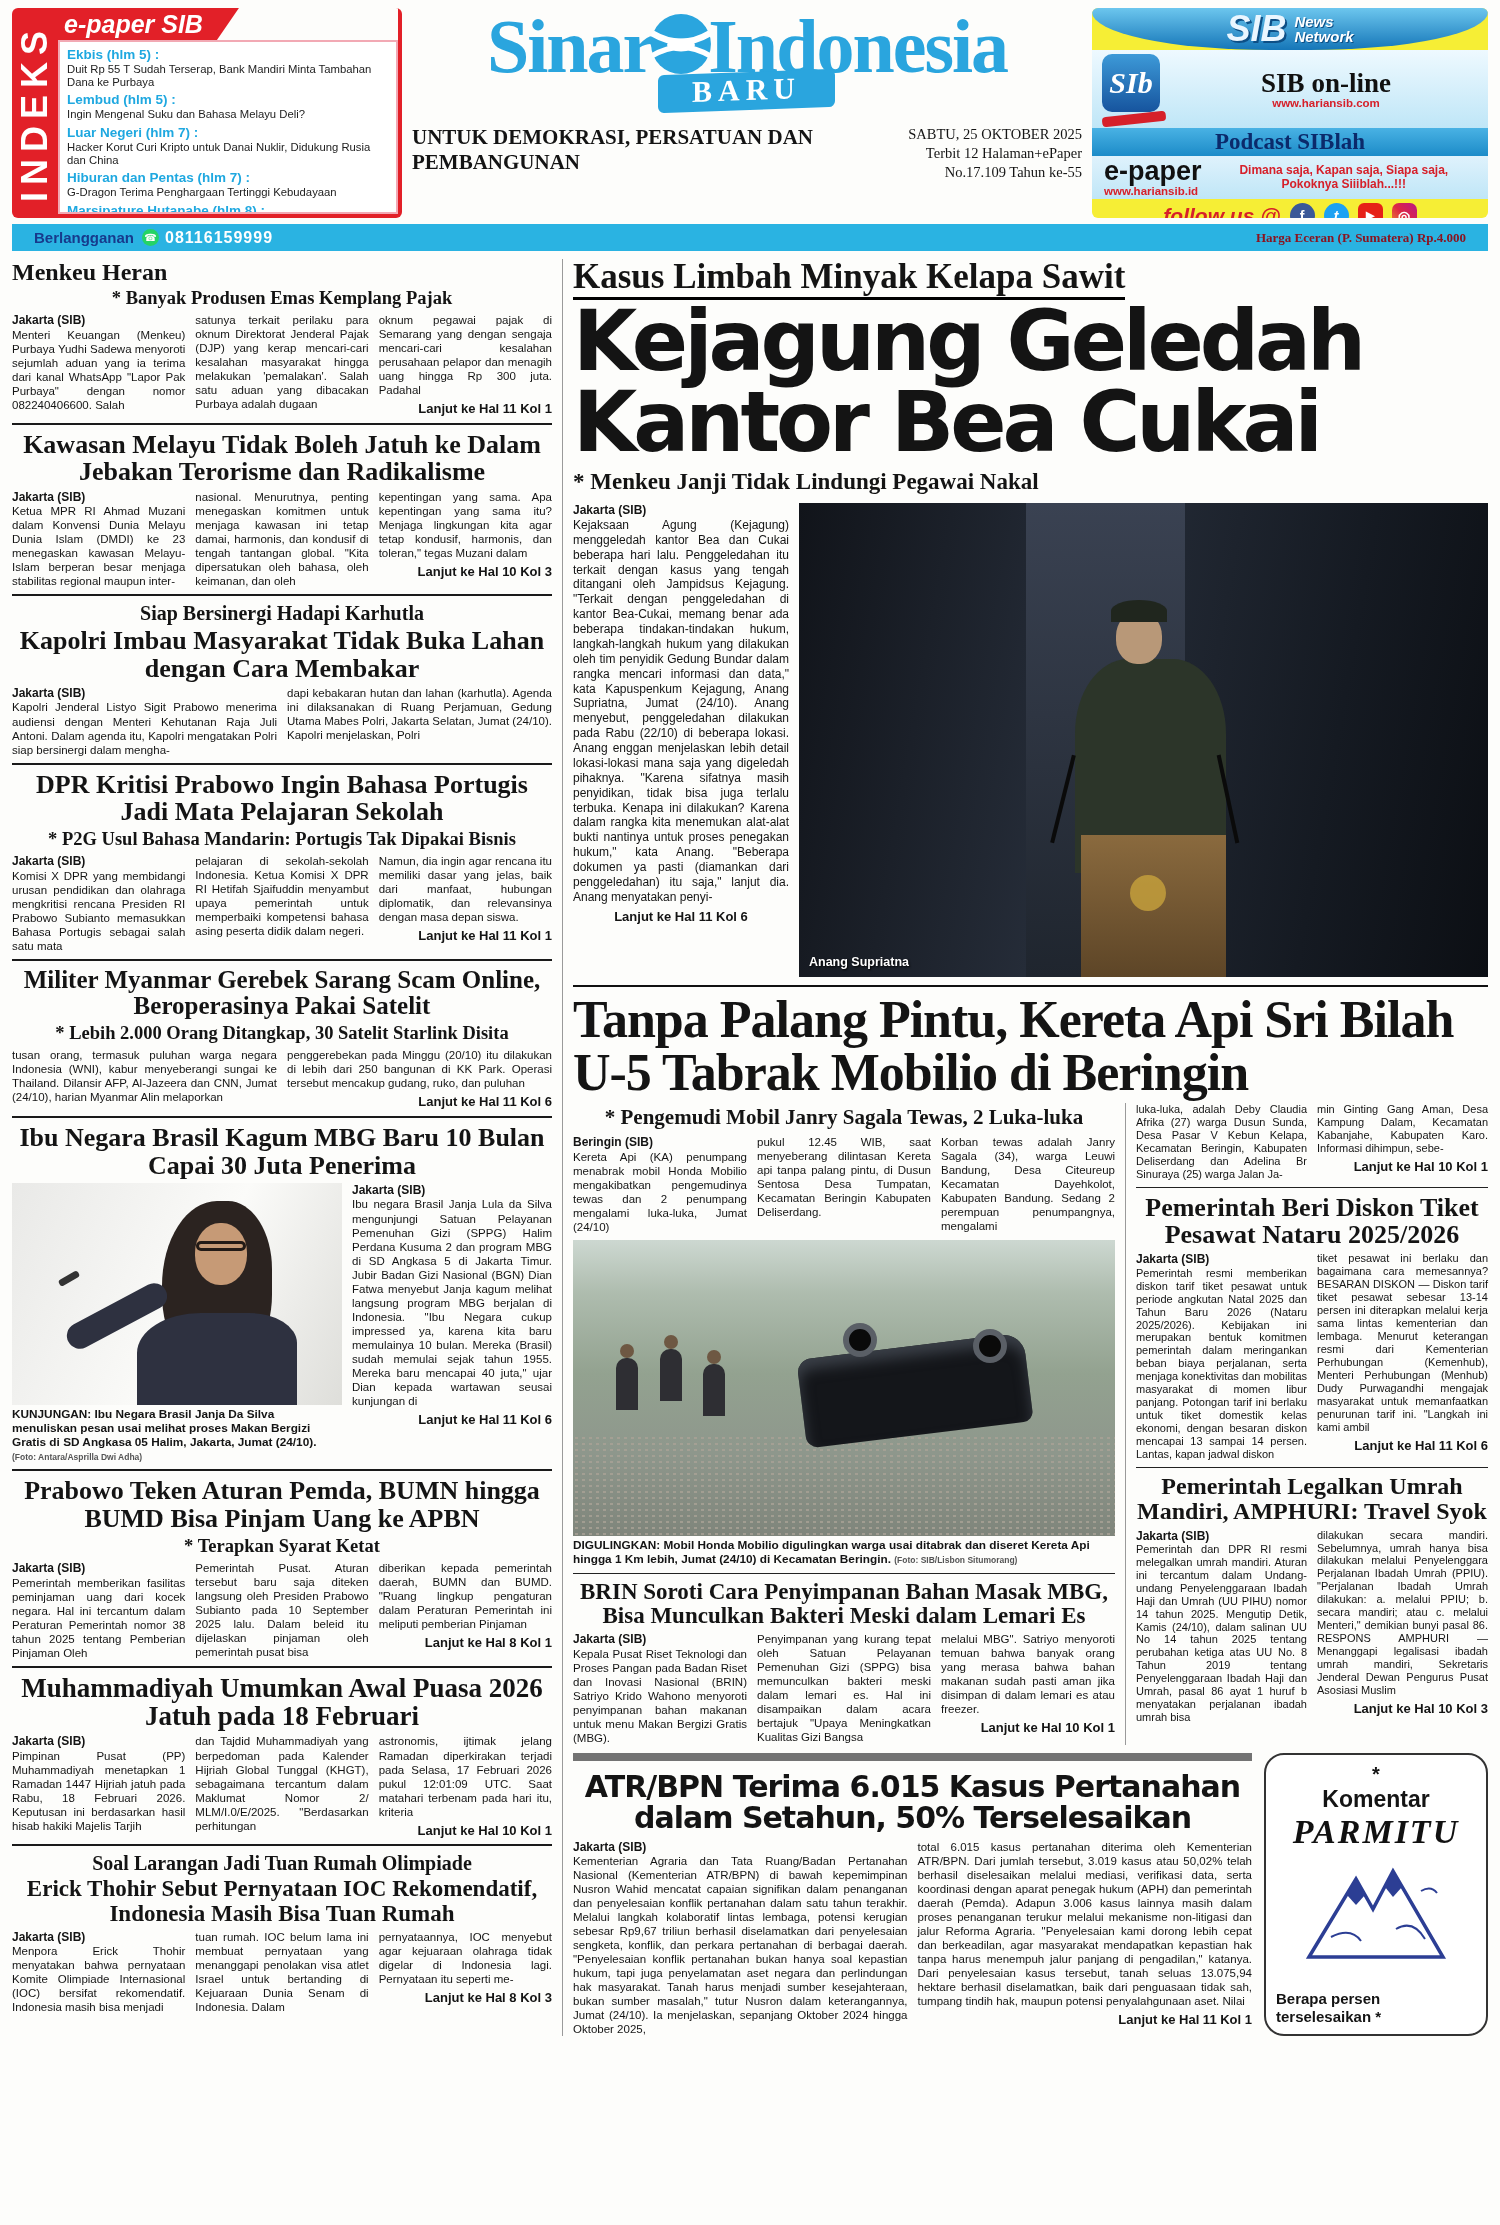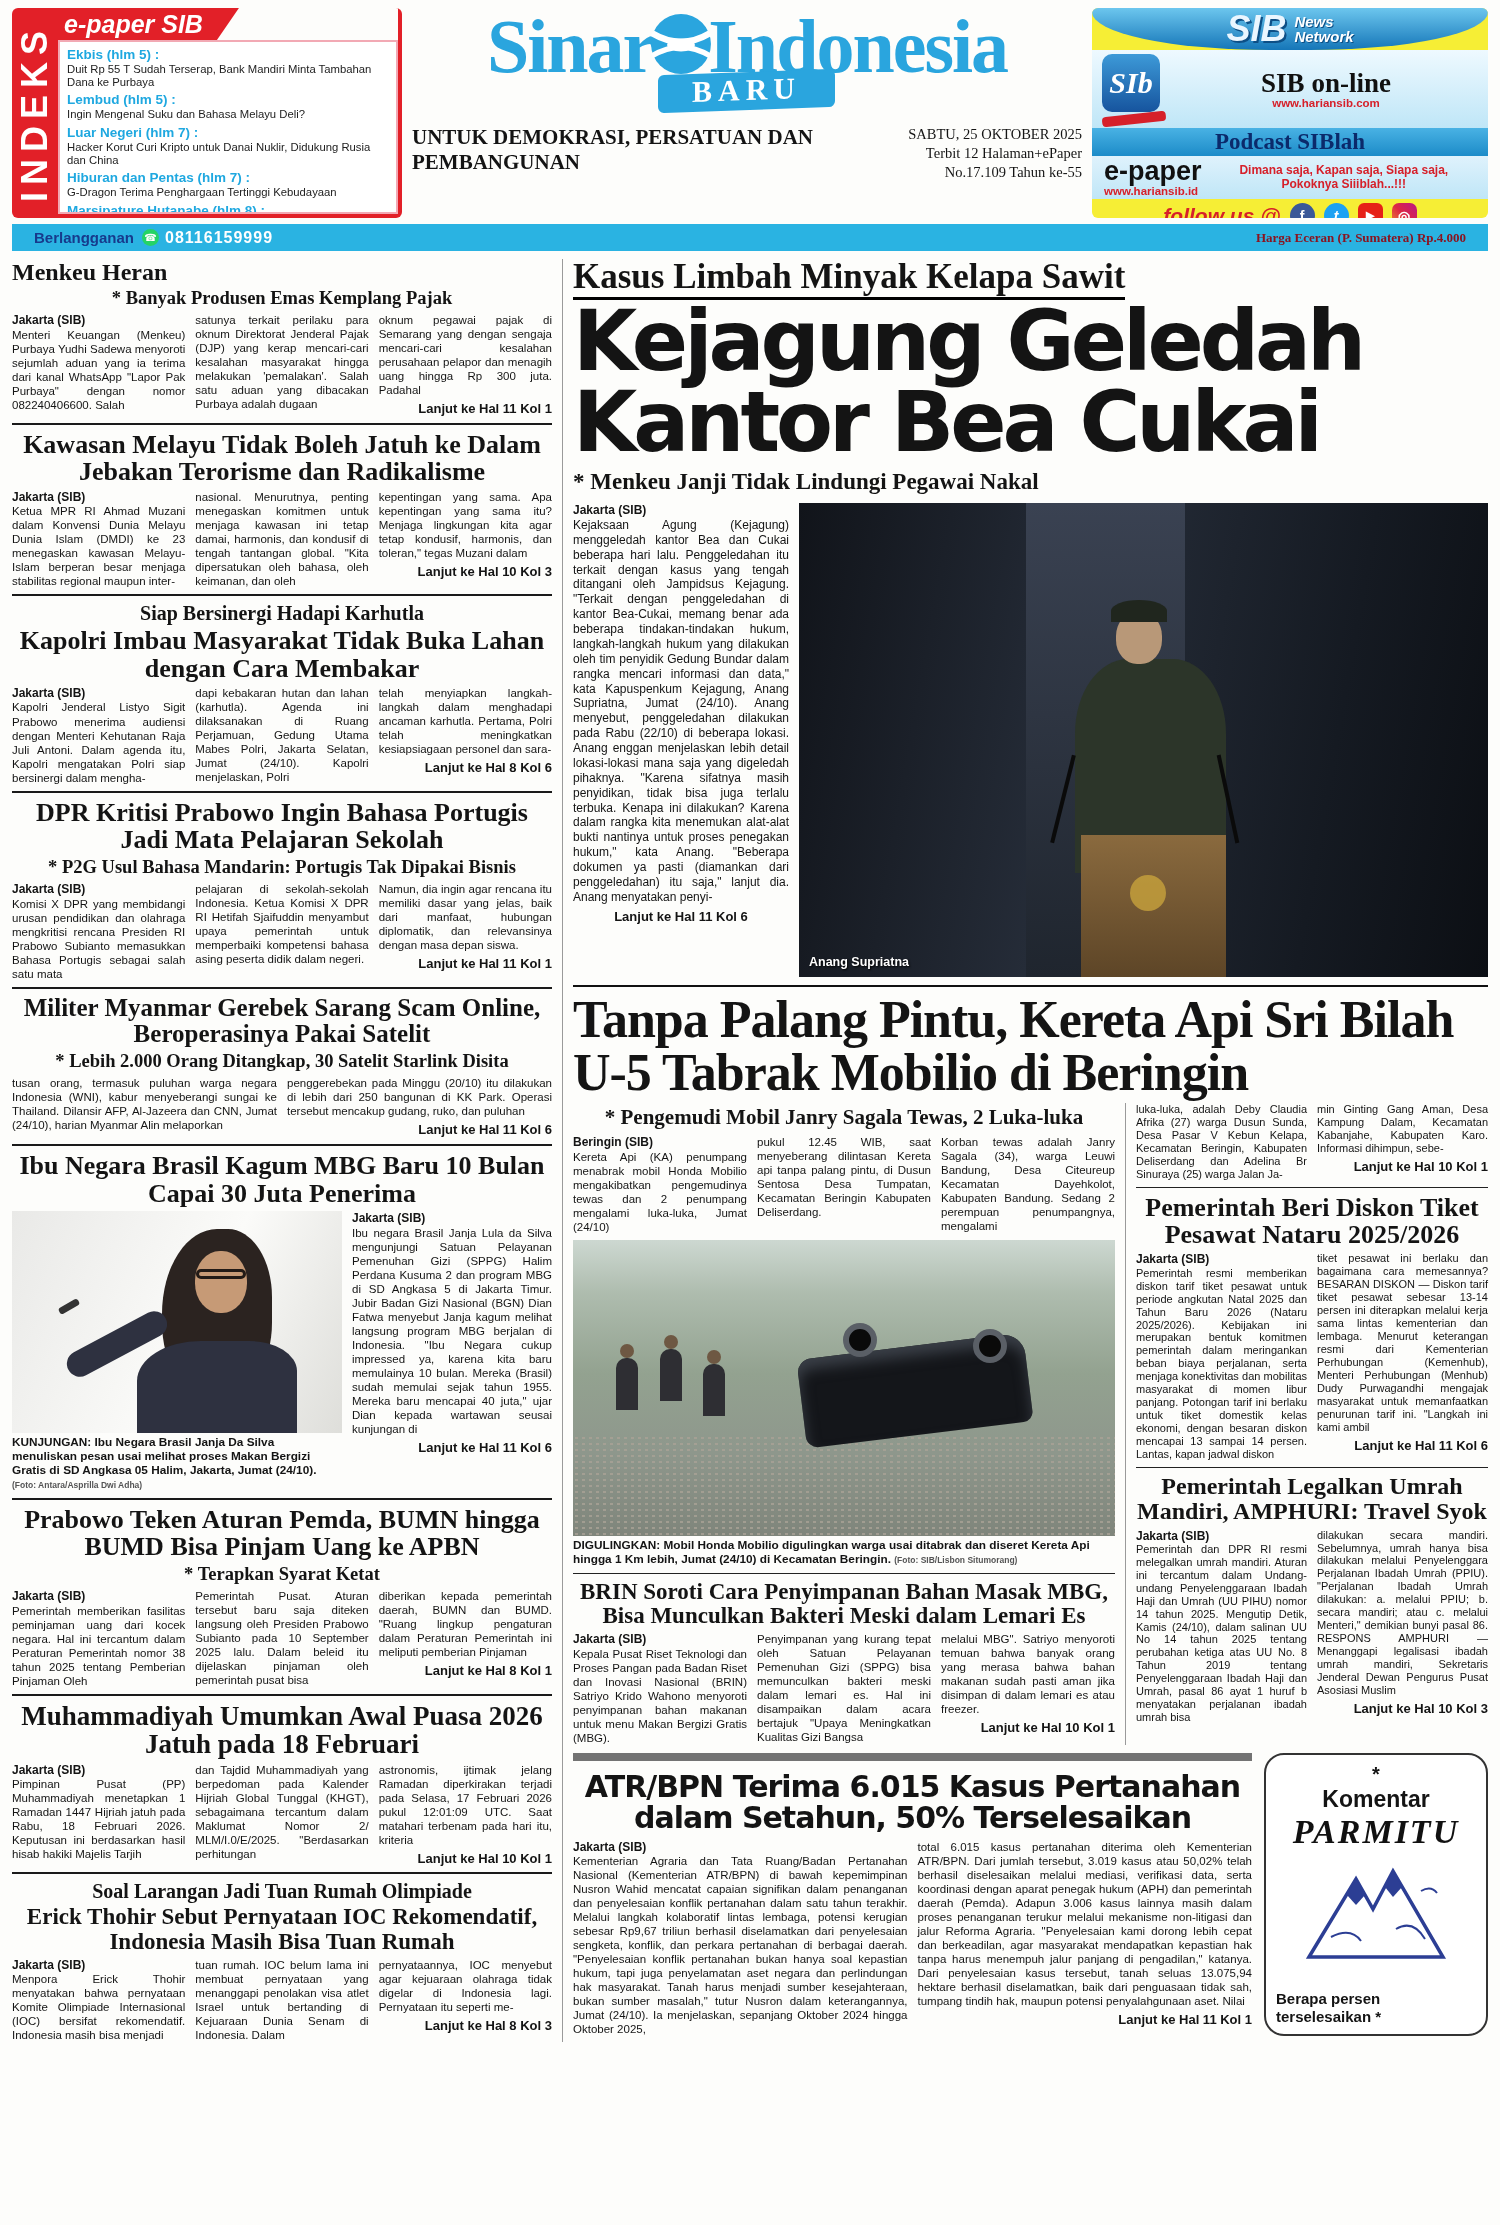--- a/index.html
+++ b/index.html
@@ -321,24 +321,20 @@
 
       <div class="art">
         <div class="kicker">Siap Bersinergi Hadapi Karhutla</div>
         <h1 class="h-serif" style="font-size:26px">Kapolri Imbau Masyarakat Tidak Buka Lahan dengan Cara Membakar</h1>
         <div class="cols">
           <div class="c">
             <div class="dateline">Jakarta (SIB)</div>
             <span>Kapolri Jenderal Listyo Sigit Prabowo menerima audiensi dengan Menteri Kehutanan Raja Juli Antoni. Dalam agenda itu, Kapolri mengatakan Polri siap bersinergi dalam mengha-</span>
           </div>
           <div class="c">dapi kebakaran hutan dan lahan (karhutla). Agenda ini dilaksanakan di Ruang Perjamuan, Gedung Utama Mabes Polri, Jakarta Selatan, Jumat (24/10). Kapolri menjelaskan, Polri</div>
-          <div class="c">
-            <span>telah menyiapkan langkah-langkah dalam menghadapi ancaman karhutla. Pertama, Polri telah meningkatkan kesiapsiagaan personel dan sara-</span>
-            <div class="cont">Lanjut ke Hal 8 Kol 6</div>
-          </div>
         </div>
       </div>
       <div class="zl-rule"></div>
 
       <div class="art">
         <h1 class="h-serif" style="font-size:26px">DPR Kritisi Prabowo Ingin Bahasa Portugis Jadi Mata Pelajaran Sekolah</h1>
         <div class="subhead">* P2G Usul Bahasa Mandarin: Portugis Tak Dipakai Bisnis</div>
         <div class="cols">
           <div class="c">
             <div class="dateline">Jakarta (SIB)</div>

